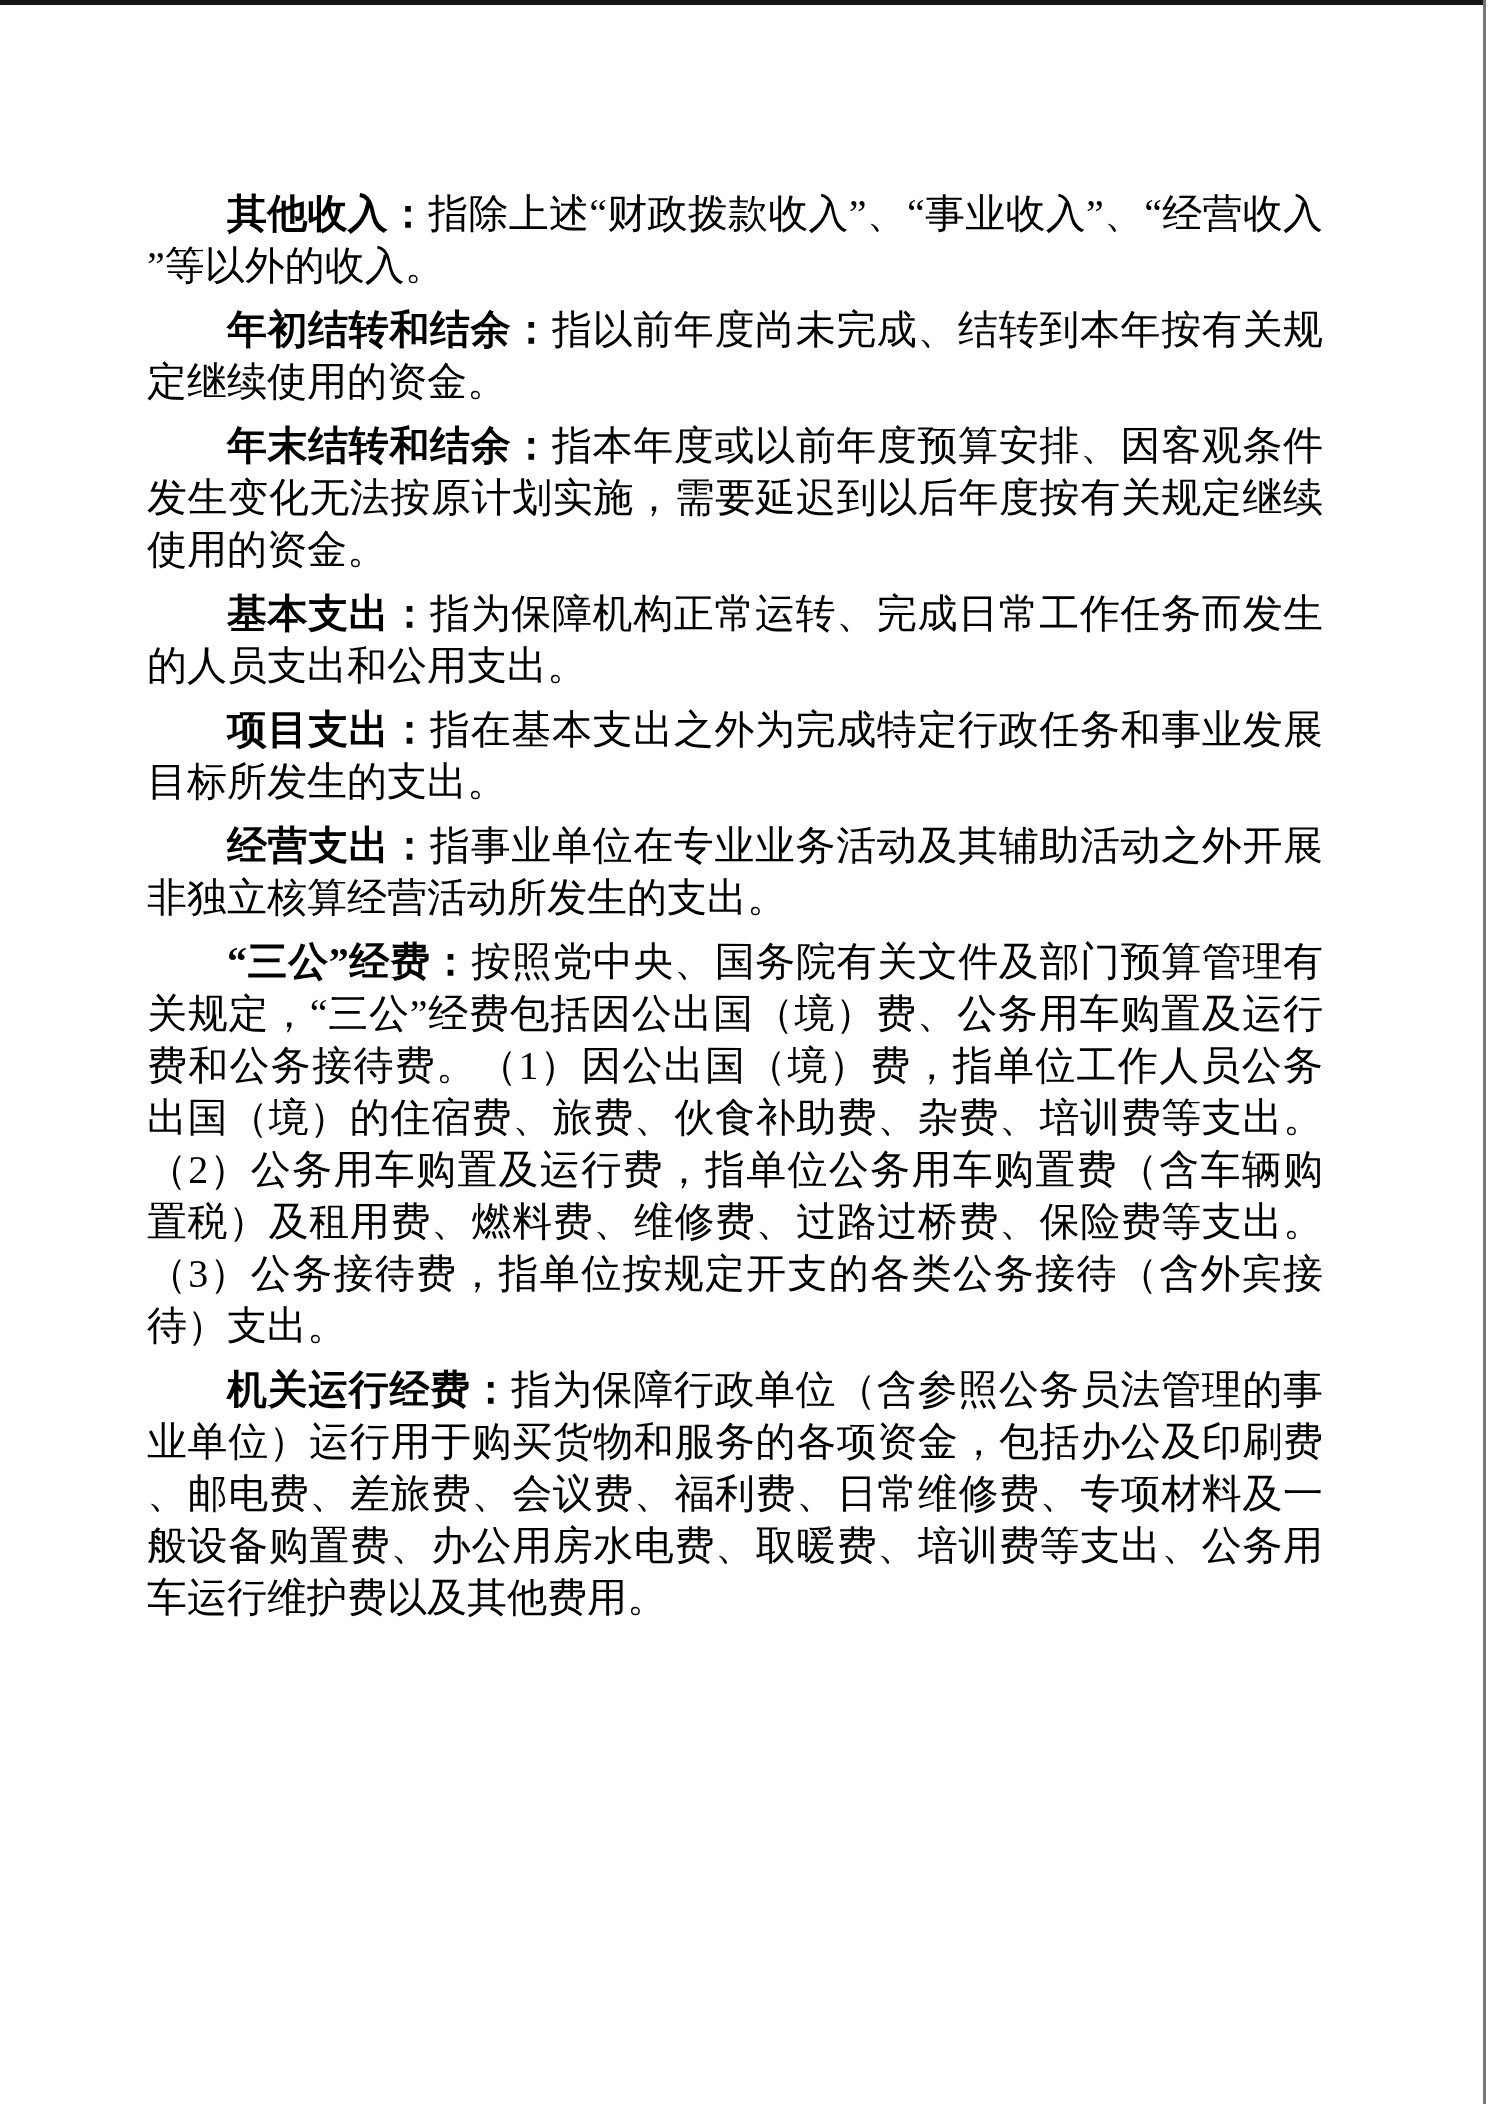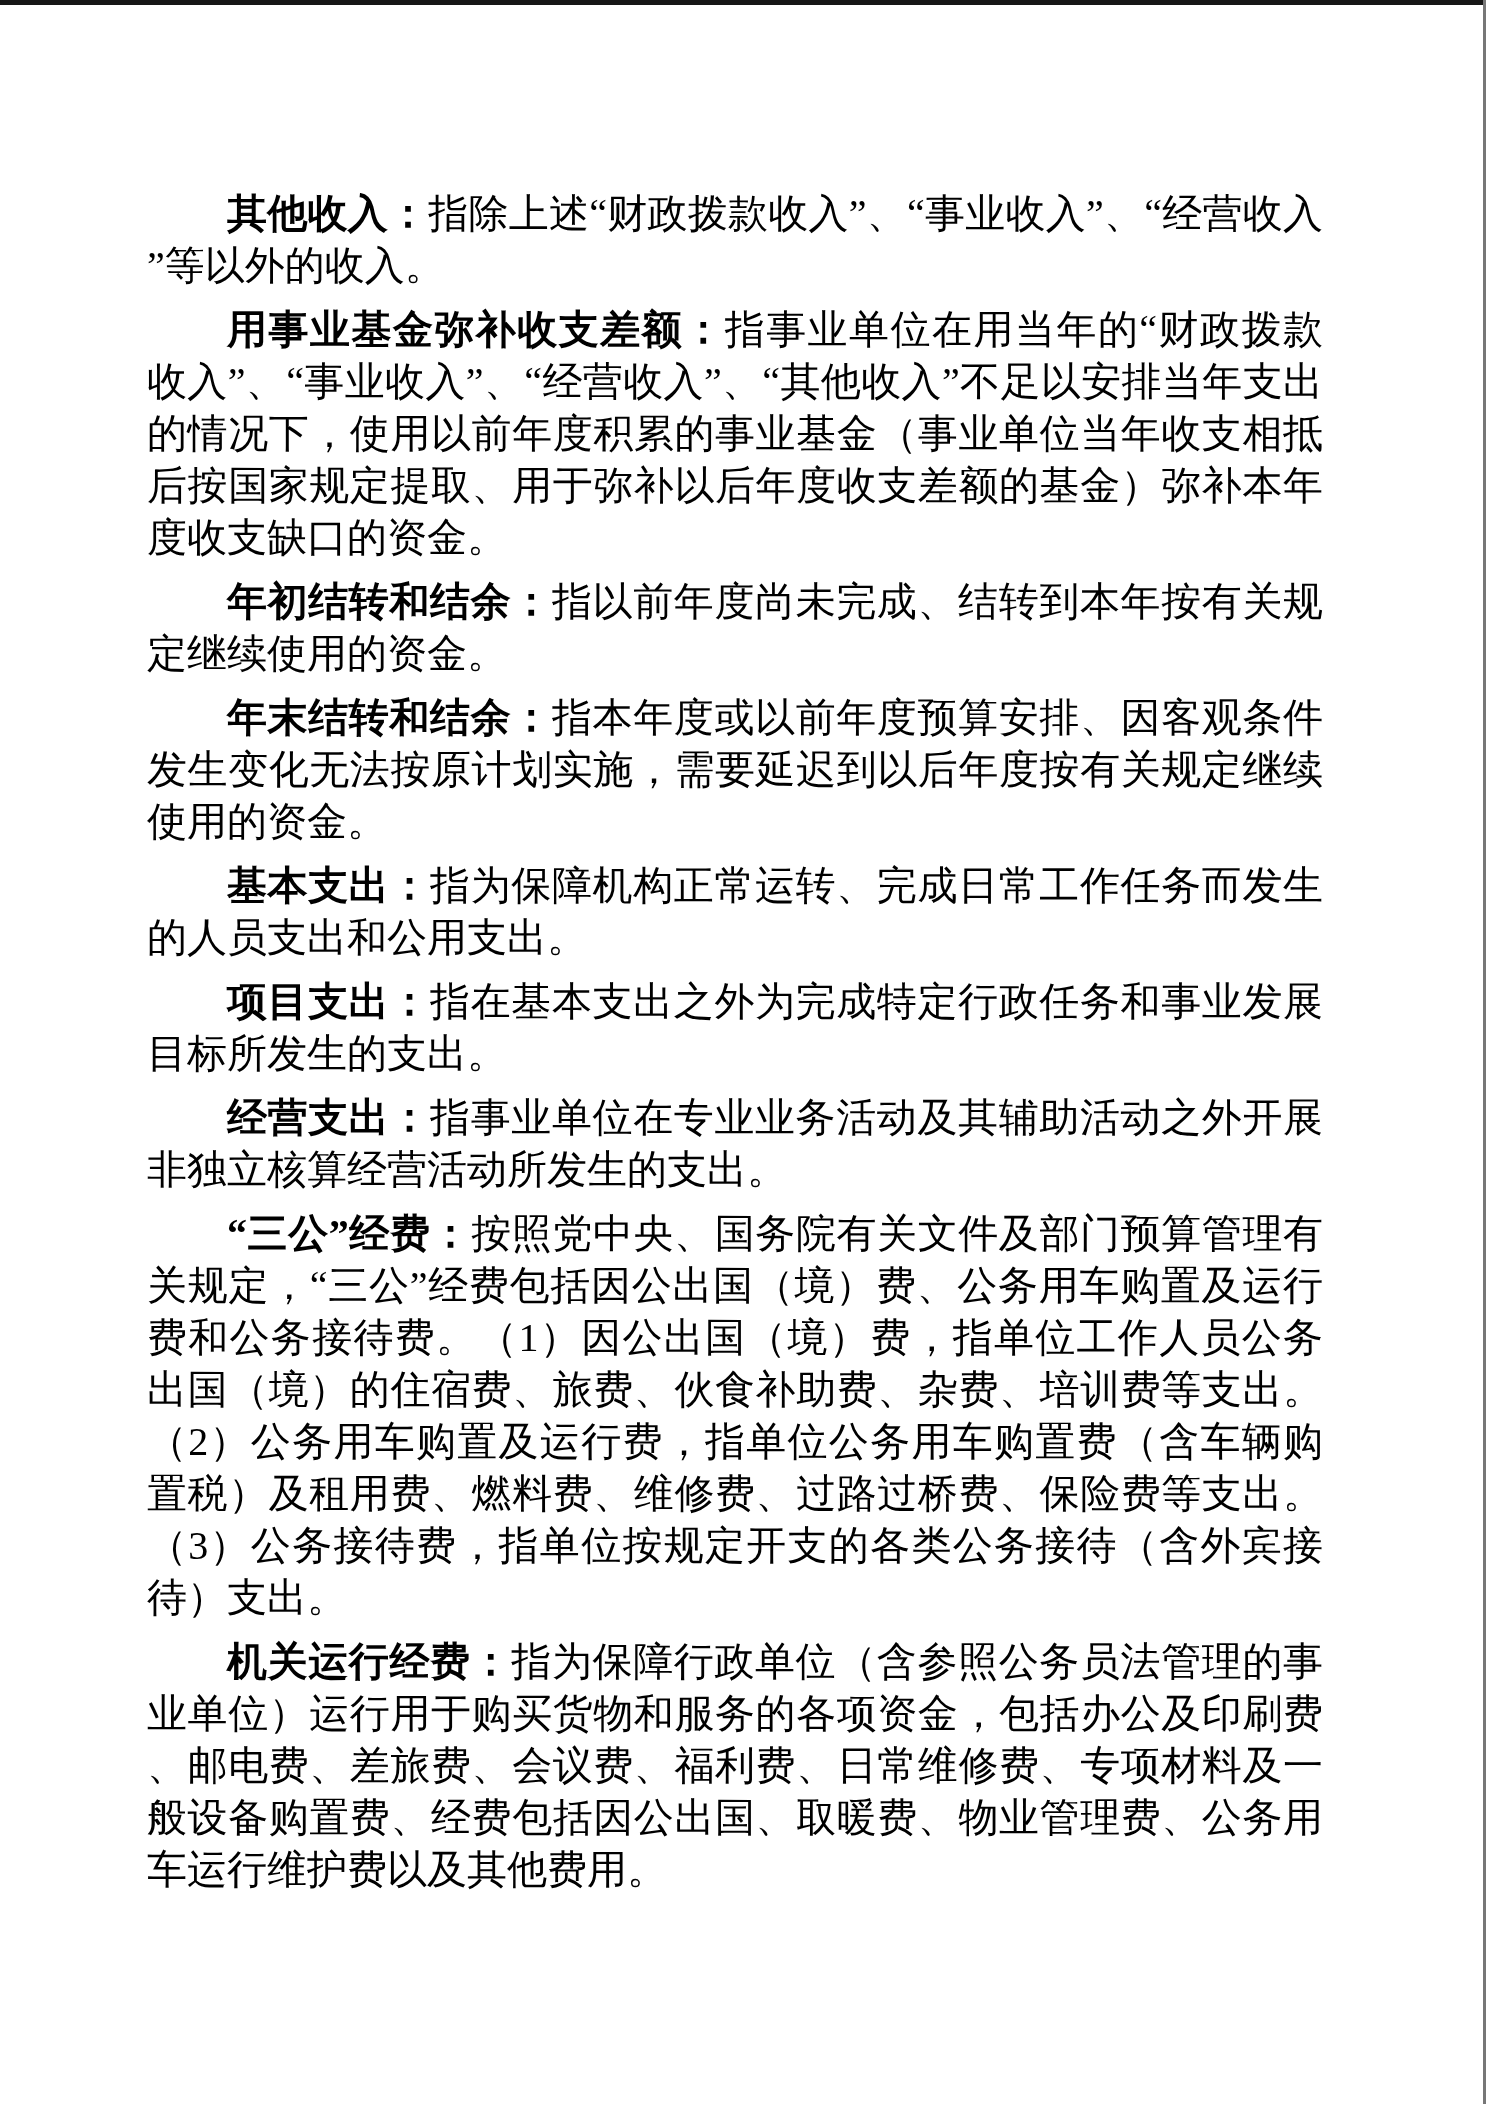--- a/index.html
+++ b/index.html
@@ -45,29 +45,28 @@
 </style>
 </head>
 <body style="background: rgb(255, 255, 255);">
 
 <div class="top-rule" style="background: rgb(22, 22, 22);"></div>
 <div class="right-rule" style="background: rgb(119, 119, 119);"></div>
 
 <main class="content" id="doc" style="color: rgb(0, 0, 0);">
   <p><b>其他收入：</b><span>指除上述“财政拨款收入”、“事业收入”、“经营收入”等以外的收入。</span></p>
 
-  <p><b>用事业基金弥补收支差额：</b><span>指事业单位在用当年的“财政拨款收入”、“事业收入”、“经营收入”、“其他收入”不足以安排当年支出的情况下，使用以前年度积累的事业基金（事业单位当年收支相抵后按国家规定提取、用于弥补以后年度收支差额的基金）弥补本年度收支缺口的资金。</span></p>
 
   <p><b>年初结转和结余：</b><span>指以前年度尚未完成、结转到本年按有关规定继续使用的资金。</span></p>
 
 
   <p><b>年末结转和结余：</b><span>指本年度或以前年度预算安排、因客观条件发生变化无法按原计划实施，需要延迟到以后年度按有关规定继续使用的资金。</span></p>
 
   <p><b>基本支出：</b><span>指为保障机构正常运转、完成日常工作任务而发生的人员支出和公用支出。</span></p>
 
   <p><b>项目支出：</b><span>指在基本支出之外为完成特定行政任务和事业发展目标所发生的支出。</span></p>
 
   <p><b>经营支出：</b><span>指事业单位在专业业务活动及其辅助活动之外开展非独立核算经营活动所发生的支出。</span></p>
 
   <p><b>“三公”经费：</b><span>按照党中央、国务院有关文件及部门预算管理有关规定，“三公”经费包括因公出国（境）费、公务用车购置及运行费和公务接待费。（1）因公出国（境）费，指单位工作人员公务出国（境）的住宿费、旅费、伙食补助费、杂费、培训费等支出。（2）公务用车购置及运行费，指单位公务用车购置费（含车辆购置税）及租用费、燃料费、维修费、过路过桥费、保险费等支出。（3）公务接待费，指单位按规定开支的各类公务接待（含外宾接待）支出。</span></p>
 
-  <p><b>机关运行经费：</b><span>指为保障行政单位（含参照公务员法管理的事业单位）运行用于购买货物和服务的各项资金，包括办公及印刷费、邮电费、差旅费、会议费、福利费、日常维修费、专项材料及一般设备购置费、经费包括因公出国、取暖费、物业管理费、公务用车运行维护费以及其他费用。</span></p>
+  <p><b>机关运行经费：</b><span>指为保障行政单位（含参照公务员法管理的事业单位）运行用于购买货物和服务的各项资金，包括办公及印刷费、邮电费、差旅费、会议费、福利费、日常维修费、专项材料及一般设备购置费、办公用房水电费、取暖费、培训费等支出、公务用车运行维护费以及其他费用。</span></p>
 </main>
 
 </body></html>

